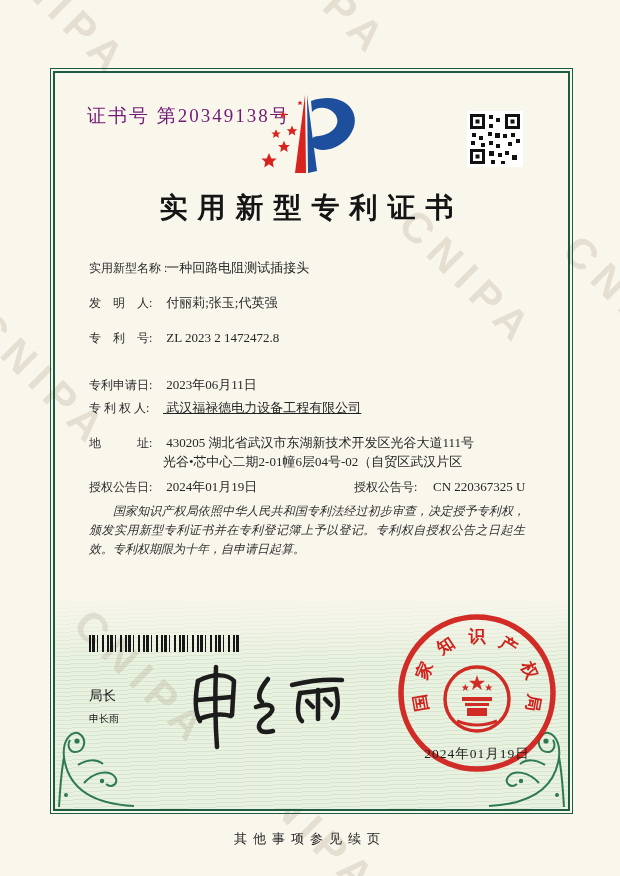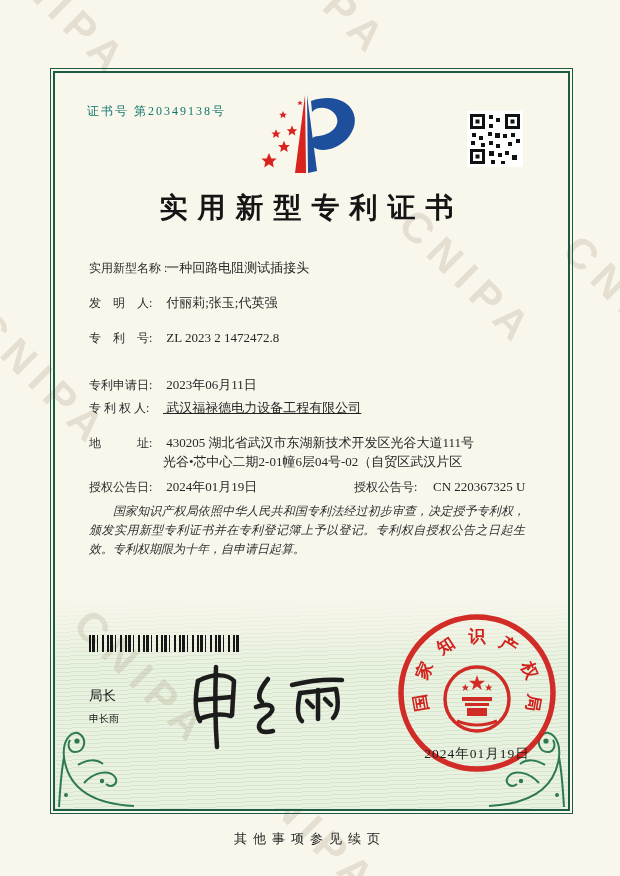--- a/index.html
+++ b/index.html
@@ -30,21 +30,21 @@
   .band::before{
     content:"";position:absolute;left:0;right:0;top:0;height:64px;
     background:linear-gradient(180deg,#f9f6ec 0%,rgba(249,246,236,0) 100%);
   }
   .sheet .wm{z-index:1;}
   .corner{position:absolute;bottom:4px;z-index:1;}
   .corner.left{left:3px;}
   .corner.right{right:3px;transform:scaleX(-1);}
   .cert-no{
     position:absolute;left:36px;top:34px;z-index:2;
-    font-size:12px;letter-spacing:2px;color:#0f766e;
+    font-size:19px;letter-spacing:2px;color:#701a75;
   }
   .logo{position:absolute;left:196px;top:20px;z-index:2;}
   .qr{position:absolute;left:416px;top:42px;z-index:2;}
   .title{
     position:absolute;left:0;right:0;top:120px;z-index:2;margin:0;
     text-align:center;font-size:28px;font-weight:bold;letter-spacing:10px;
     color:#151515;
   }
   .row{position:absolute;left:38px;right:30px;z-index:2;font-size:13px;line-height:18px;white-space:nowrap;}
   .row .lbl{display:inline-block;width:74px;font-size:12px;color:#2b2b2b;vertical-align:baseline;}

